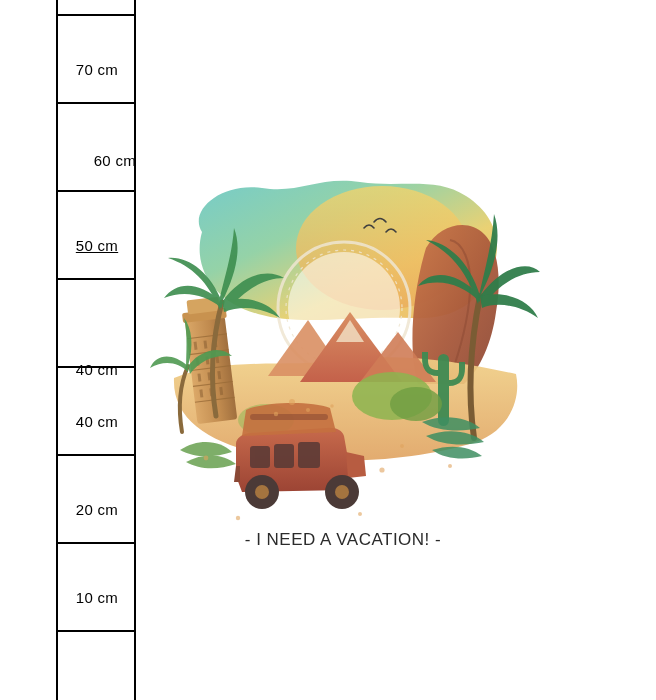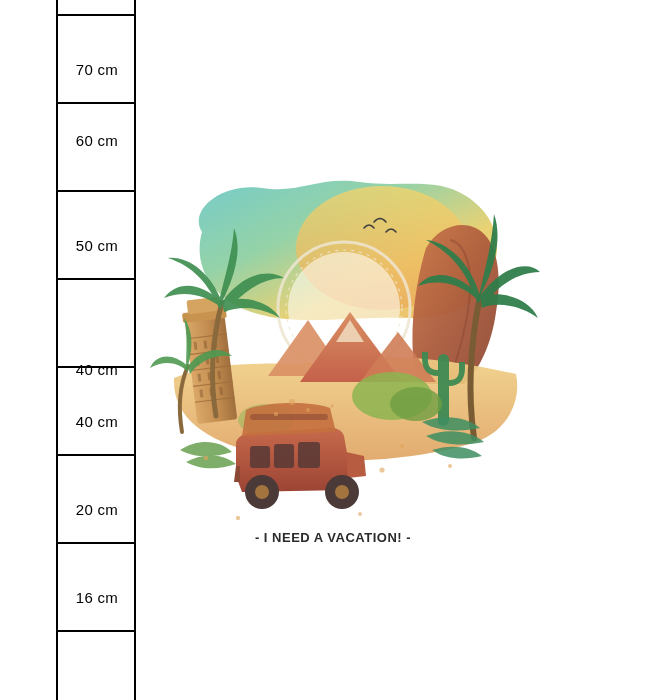--- a/index.html
+++ b/index.html
@@ -69,59 +69,59 @@
     left: 150px;
     top: 170px;
     width: 390px;
     height: 410px;
   }
   .art svg {
     display: block;
   }
   .caption {
     position: absolute;
-    left: 138px;
+    left: 148px;
     top: 530px;
     width: 390px;
     text-align: center;
-    font-size: 13px;
-    font-weight: bold;
+    font-size: 17px;
+    font-weight: normal;
     letter-spacing: 0.5px;
     color: #2b2b2b;
   }
 </style>
 </head>
 <body>
 
 <div id="canvas">
 
   <div class="ruler">
     <div class="ruler-line ruler-vline"></div>
     <div class="ruler-line ruler-vline2"></div>
 
     <div class="tick" style="top:14px;"></div>
     <div class="tick-label" style="top:61px;">70 cm</div>
 
     <div class="tick" style="top:102px;"></div>
-    <div class="tick-label" style="top:132px;">60 cm</div>
+    <div class="tick-label" style="top:152px;text-align:right;">60 cm</div>
 
     <div class="tick" style="top:190px;"></div>
-    <div class="tick-label" style="top:237px;">50 cm</div>
+    <div class="tick-label" style="top:237px;text-decoration:underline;">50 cm</div>
 
     <div class="tick" style="top:278px;"></div>
     <div class="tick-label" style="top:325px;margin-top:36px;">40 cm</div>
 
     <div class="tick" style="top:366px;"></div>
     <div class="tick-label" style="top:413px;">40 cm</div>
 
     <div class="tick" style="top:454px;"></div>
     <div class="tick-label" style="top:501px;text-align:center;">20 cm</div>
 
     <div class="tick" style="top:542px;"></div>
-    <div class="tick-label" style="top:589px;">16 cm</div>
+    <div class="tick-label" style="top:589px;">10 cm</div>
 
     <div class="tick" style="top:630px;"></div>
   </div>
 
   <div class="art">
     <svg width="390" height="410" viewBox="0 0 390 410" xmlns="http://www.w3.org/2000/svg">
       <defs>
         <linearGradient id="skyGrad" x1="0" y1="0" x2="1" y2="1">
           <stop offset="0%" stop-color="#6fc9c6"></stop>
           <stop offset="35%" stop-color="#8fd0a3"></stop>

